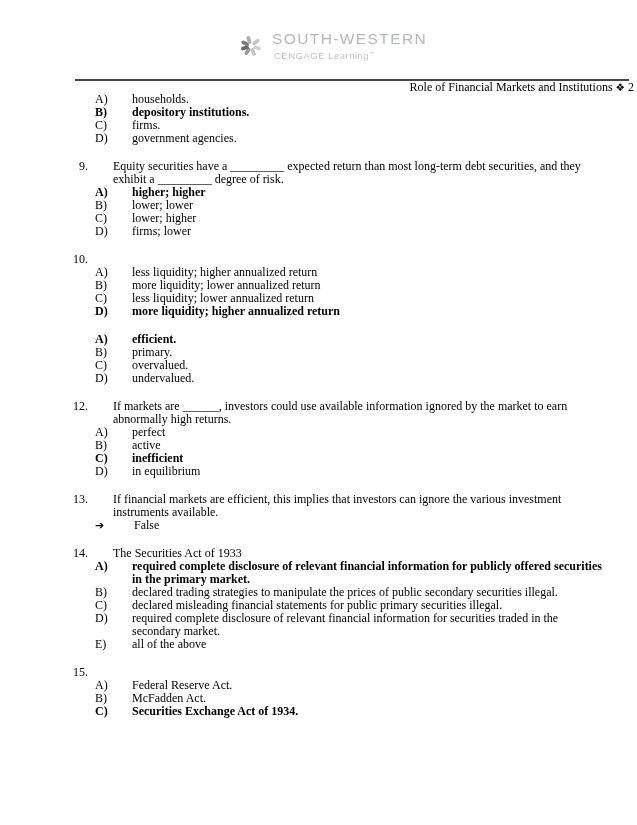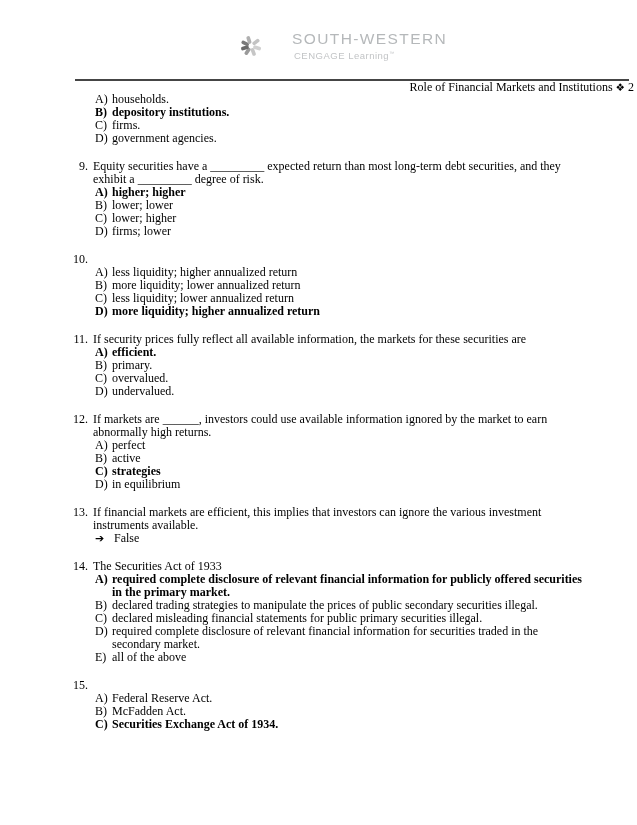--- a/index.html
+++ b/index.html
@@ -10,42 +10,42 @@
     height: 825px;
     background: #ffffff;
     font-family: "Liberation Serif", serif;
     font-size: 12px;
     line-height: 13px;
     color: #000000;
     overflow: hidden;
     margin: 0 auto;
   }
   
-  .brand { position: absolute; left: 237px; top: 31px; display: flex; align-items: flex-start; gap: 20px; }
+  .brand { position: absolute; left: 237px; top: 31px; display: flex; align-items: flex-start; }
   .brand-mark { width: 28px; height: 28px; margin-top: 1px; }
   .brand-text { margin-left: 7px; font-family: "Liberation Sans", sans-serif; }
   .brand-top { font-size: 15.5px; line-height: 16px; letter-spacing: 1.4px; color: #b5b8ba; }
   .brand-bottom { font-size: 9.5px; line-height: 10px; letter-spacing: 0.5px; color: #c2c4c6; margin-top: 1px; padding-left: 2px; }
   .tm { font-size: 5px; vertical-align: super; color: #c2c4c6; }
   .running-head { position: absolute; top: 61px; right: 3px; font-size: 12px; white-space: pre; margin-top: 20px; }
   .diamond { font-family: "DejaVu Sans", sans-serif; font-size: 10.5px; }
   .rule { position: absolute; top: 79px; left: 75px; width: 554px; height: 2px; background: #454545; }
   
   .content { position: absolute; top: 93px; left: 72px; width: 556px; }
   .question { margin-bottom: 15px; }
   .q-row { display: flex; }
   .q-num { flex: 0 0 16px; text-align: right; }
   .q-text { margin-left: 5px; }
   .options { margin-left: 23px; }
   .option { display: flex; }
   .opt-letter { flex: 0 0 14px; }
   .opt-text { margin-left: 3px; }
   .option.bold { font-weight: bold; }
   .option.arrow .opt-letter { font-family: "DejaVu Sans", sans-serif; font-size: 11px; flex-basis: 16px; }
-  .qline, .oline { white-space: pre; }
+  .qline, .oline { white-space: pre; margin-left: 20px; }
 </style>
 </head>
 <body>
 
 <div class="page">
 
   <header>
     <div class="brand">
       <svg class="brand-mark" viewBox="0 0 26 26" xmlns="http://www.w3.org/2000/svg">
         <g>
@@ -171,26 +171,20 @@
   <div class="option bold">
     <span class="opt-letter">D)</span>
     <span class="opt-text">
               <div class="oline">more liquidity; higher annualized return</div>
             </span>
   </div>
 </div>
   </section>
 
   <section class="question">
-    <div class="q-row">
-      <span class="q-num">11.</span>
-      <span class="q-text">
-            <div class="qline">If security prices fully reflect all available information, the markets for these securities are</div>
-          </span>
-    </div>
     <div class="options">
   <div class="option bold">
     <span class="opt-letter">A)</span>
     <span class="opt-text">
               <div class="oline">efficient.</div>
             </span>
   </div>
 
   <div class="option">
     <span class="opt-letter">B)</span>
@@ -234,21 +228,21 @@
   <div class="option">
     <span class="opt-letter">B)</span>
     <span class="opt-text">
               <div class="oline">active</div>
             </span>
   </div>
 
   <div class="option bold">
     <span class="opt-letter">C)</span>
     <span class="opt-text">
-              <div class="oline">strategies</div>
+              <div class="oline">inefficient</div>
             </span>
   </div>
 
   <div class="option">
     <span class="opt-letter">D)</span>
     <span class="opt-text">
               <div class="oline">in equilibrium</div>
             </span>
   </div>
 </div>

